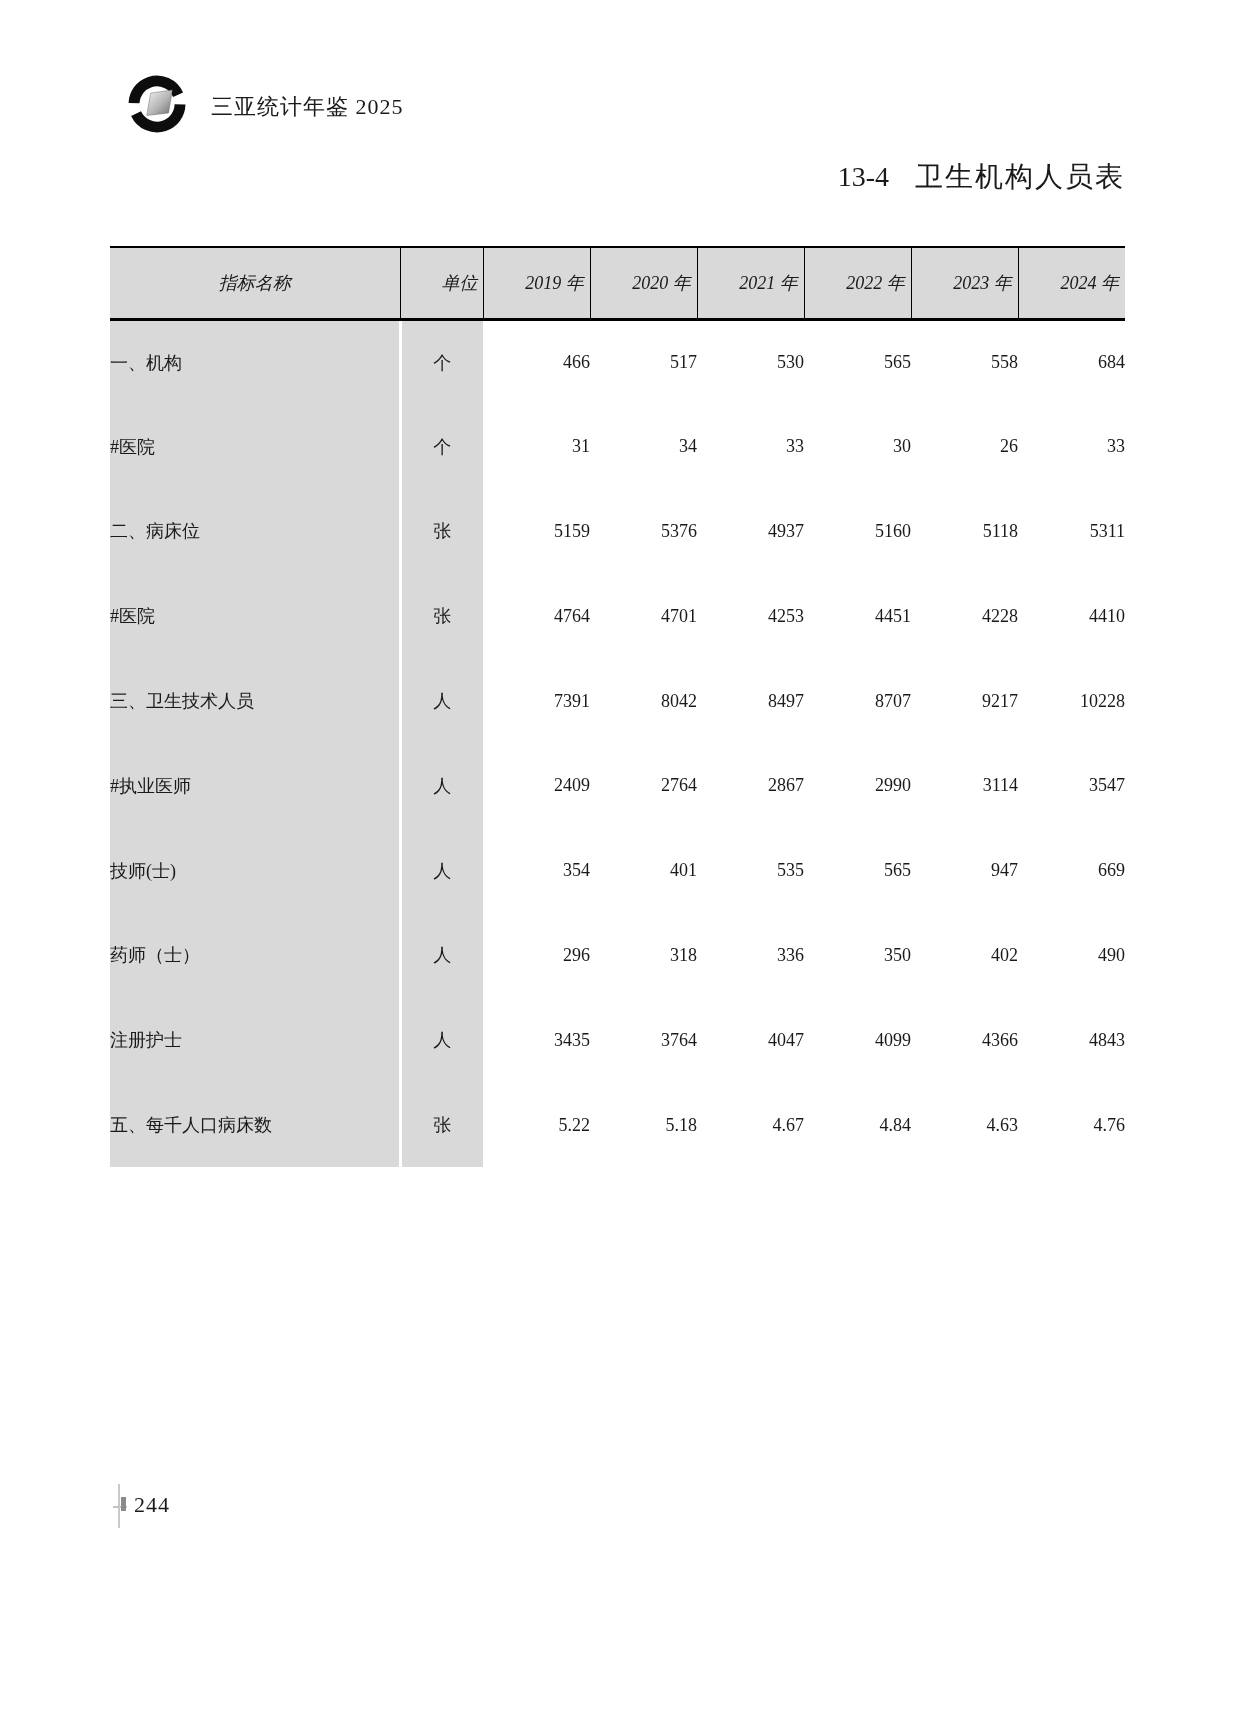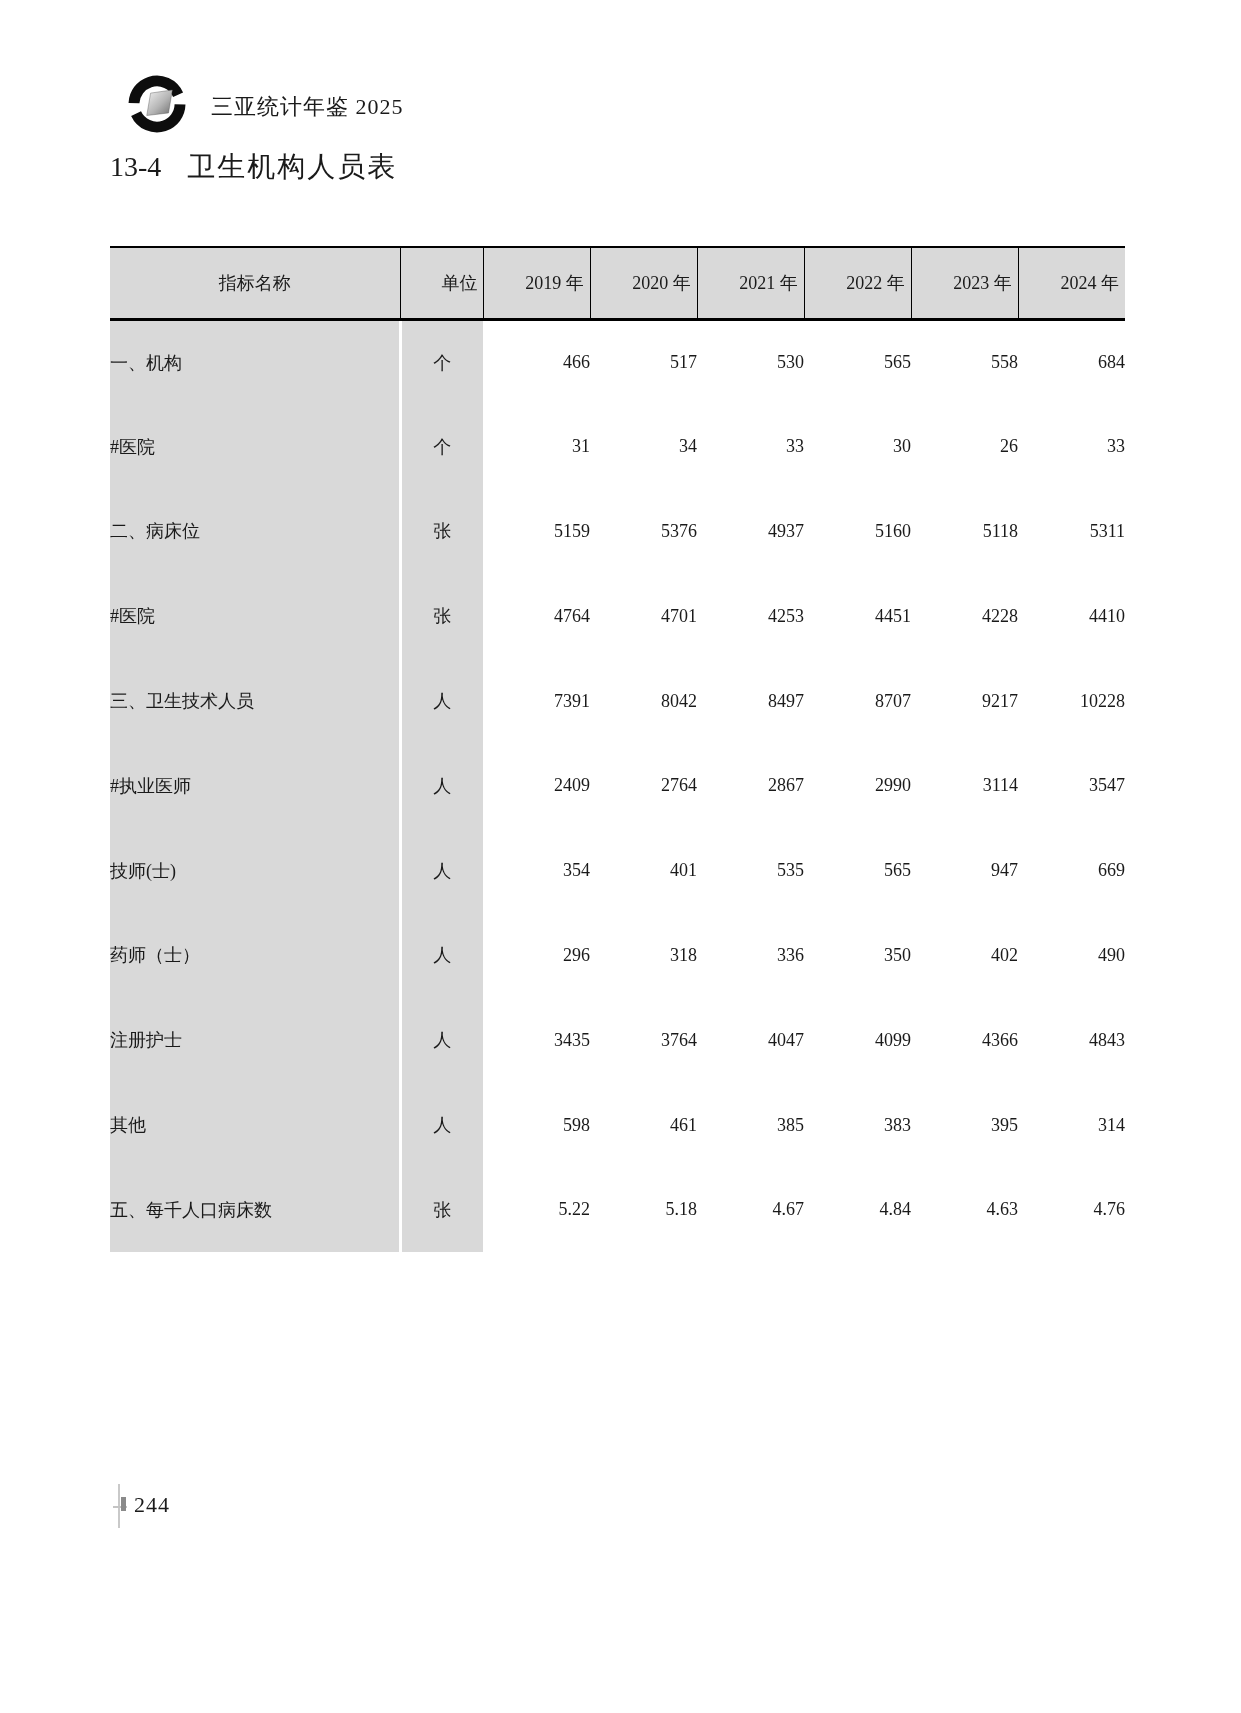--- a/index.html
+++ b/index.html
@@ -18,42 +18,43 @@
     overflow:hidden;
   }
   
   .logo{position:absolute;left:118px;top:72px;width:78px;height:64px;}
   .brand-text{
     position:absolute;left:211px;top:92px;
     font-size:22px;letter-spacing:1px;white-space:nowrap;
   }
   
   .table-title{
-    position:absolute;left:110px;top:148px;width:1015px;
-    margin:0;text-align:left;
+    position:absolute;left:110px;top:158px;width:1015px;
+    margin:0;text-align:right;
     font-size:28px;font-weight:400;letter-spacing:2px;white-space:nowrap;
   }
   .table-title .tnum{margin-right:26px;letter-spacing:0;}
   
   table.yearbook{
     position:absolute;left:110px;top:246px;width:1015px;
     border-collapse:collapse;table-layout:fixed;
     font-size:18px;
   }
   table.yearbook col.c-indicator{width:290px;}
   table.yearbook col.c-unit{width:83px;}
   table.yearbook col.c-year{width:107px;}
   table.yearbook thead th{
     height:70px;
     background:var(--cell-gray);
     border-top:2px solid var(--rule);
     border-bottom:3px solid var(--rule);
     font-weight:400;
     text-align:center;vertical-align:middle;
     padding:0;
+    font-style:italic;
   }
   table.yearbook thead th + th{border-left:1px solid var(--rule);padding-left:36px;}
   table.yearbook tbody tr{height:84.8px;}
   table.yearbook tbody td{
     vertical-align:middle;padding:0;
     white-space:nowrap;
   }
   td.col-indicator{
     background:var(--cell-gray);
     border-right:3px solid #ffffff;
@@ -206,30 +207,20 @@
       <td class="col-indicator indent-2">注册护士</td>
       <td class="col-unit">人</td>
       <td class="col-value">3435</td>
       <td class="col-value">3764</td>
       <td class="col-value">4047</td>
       <td class="col-value">4099</td>
       <td class="col-value">4366</td>
       <td class="col-value">4843</td>
     </tr>
         <tr>
-      <td class="col-indicator indent-2">其他</td>
-      <td class="col-unit">人</td>
-      <td class="col-value">598</td>
-      <td class="col-value">461</td>
-      <td class="col-value">385</td>
-      <td class="col-value">383</td>
-      <td class="col-value">395</td>
-      <td class="col-value">314</td>
-    </tr>
-        <tr>
       <td class="col-indicator indent-0">五、每千人口病床数</td>
       <td class="col-unit">张</td>
       <td class="col-value">5.22</td>
       <td class="col-value">5.18</td>
       <td class="col-value">4.67</td>
       <td class="col-value">4.84</td>
       <td class="col-value">4.63</td>
       <td class="col-value">4.76</td>
     </tr>
       </tbody>

